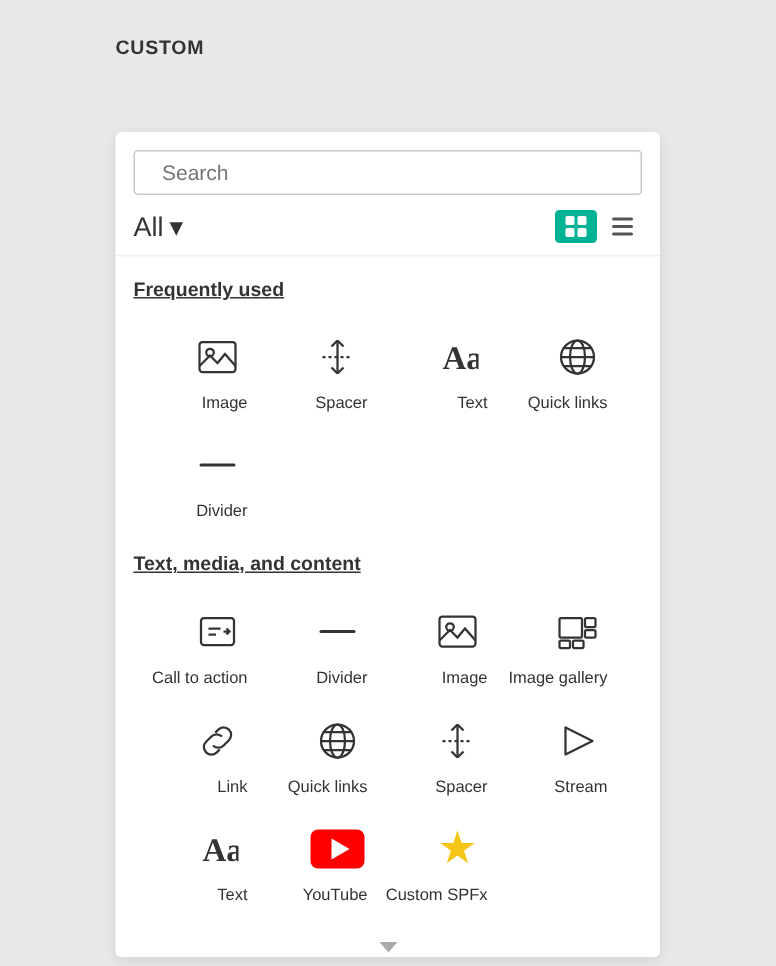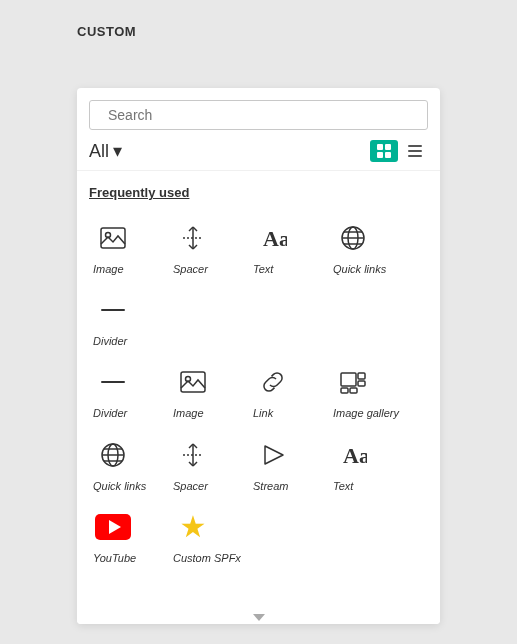--- a/index.html
+++ b/index.html
@@ -104,21 +104,21 @@
       text-decoration: underline;
     }
     .items-grid {
       display: flex;
       flex-wrap: wrap;
       gap: 0;
     }
     .web-part-item {
       display: flex;
       flex-direction: column;
-      align-items: flex-start;
+      align-items: flex-end;
       width: 80px;
       padding: 8px 4px 6px 4px;
       cursor: pointer;
       border-radius: 4px;
     }
     .icon-box {
       width: 40px;
       height: 40px;
       display: flex;
       align-items: center;
@@ -130,21 +130,20 @@
       height: 28px;
       stroke: #333;
       fill: none;
       stroke-width: 1.5;
     }
     .item-label {
       font-size: 11px;
       color: #333;
       text-align: center;
       line-height: 1.2;
-      font-style: italic;
     }
     
     .yt-icon {
       background: #ff0000;
       border-radius: 5px;
       width: 36px;
       height: 26px;
       display: flex;
       align-items: center;
       justify-content: center;
@@ -280,64 +279,76 @@
 
         <div class="web-part-item">
           <div class="icon-box">
             <div class="divider-icon-line"></div>
           </div>
           <span class="item-label">Divider</span>
         </div>
 
       </div>
 
+      <div class="section-label">Text, media, and content</div>
       <div class="items-grid">
 
 
+        <div class="web-part-item">
+          <div class="icon-box">
+            <svg viewBox="0 0 28 28">
+                <rect x="3" y="5" width="22" height="18" rx="2"></rect>
+                <path d="M8 12 L16 12" stroke-width="1.5"></path>
+                <path d="M8 16 L13 16" stroke-width="1.5"></path>
+                <path d="M18 14 L22 14 M20 12 L22 14 L20 16" stroke-width="1.5"></path>
+              </svg>
+          </div>
+          <span class="item-label">Call to action</span>
+        </div>
 
         <div class="web-part-item">
           <div class="icon-box">
             <div class="divider-icon-line"></div>
           </div>
           <span class="item-label">Divider</span>
         </div>
 
 
         <div class="web-part-item">
           <div class="icon-box">
             <svg viewBox="0 0 28 28">
                 <rect x="2" y="4" width="24" height="20" rx="2"></rect>
                 <circle cx="9" cy="11" r="2.5"></circle>
                 <polyline points="2,20 9,13 14,18 19,12 26,20"></polyline>
               </svg>
           </div>
           <span class="item-label">Image</span>
-        </div>
-
-        <div class="web-part-item">
-          <div class="icon-box">
-            <svg viewBox="0 0 28 28">
-                <path d="M11 17a5 5 0 0 0 7.1 0l3.5-3.5a5 5 0 0 0-7.1-7.1l-2 2"></path>
-                <path d="M17 11a5 5 0 0 0-7.1 0L6.4 14.5a5 5 0 0 0 7.1 7.1l2-2"></path>
-              </svg>
-          </div>
-          <span class="item-label">Link</span>
         </div>
 
         <div class="web-part-item">
           <div class="icon-box">
             <svg viewBox="0 0 28 28">
               <rect x="2" y="5" width="15" height="13" rx="1"></rect>
               <rect x="19" y="5" width="7" height="6" rx="1"></rect>
               <rect x="19" y="13" width="7" height="5" rx="1"></rect>
               <rect x="2" y="20" width="7" height="5" rx="1"></rect>
               <rect x="11" y="20" width="7" height="5" rx="1"></rect>
             </svg>
           </div>
           <span class="item-label">Image gallery</span>
+        </div>
+
+        <div class="web-part-item">
+          <div class="icon-box">
+            <svg viewBox="0 0 28 28">
+                <path d="M11 17a5 5 0 0 0 7.1 0l3.5-3.5a5 5 0 0 0-7.1-7.1l-2 2"></path>
+                <path d="M17 11a5 5 0 0 0-7.1 0L6.4 14.5a5 5 0 0 0 7.1 7.1l2-2"></path>
+              </svg>
+          </div>
+          <span class="item-label">Link</span>
         </div>
 
         <div class="web-part-item">
           <div class="icon-box">
             <svg viewBox="0 0 28 28">
                 <circle cx="14" cy="14" r="11"></circle>
                 <ellipse cx="14" cy="14" rx="5" ry="11"></ellipse>
                 <line x1="3" y1="14" x2="25" y2="14"></line>
                 <line x1="5" y1="8" x2="23" y2="8"></line>
                 <line x1="5" y1="20" x2="23" y2="20"></line>

